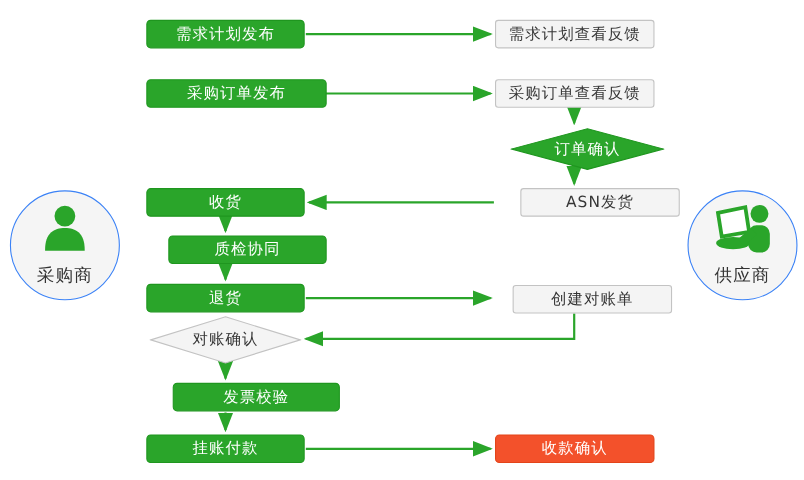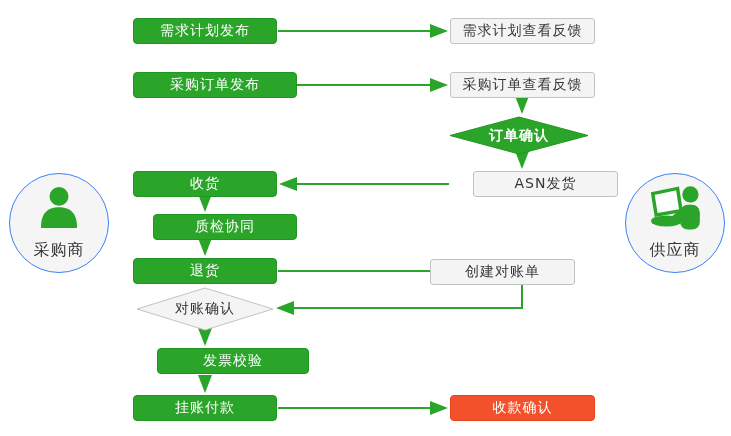--- a/index.html
+++ b/index.html
@@ -101,24 +101,24 @@
     </svg>
     <span class="dlabel">对账确认</span>
   </div>
 
   <div class="node green" style="left:145px;top:348px;width:152px;height:26px;margin-left:12px;">发票校验</div>
   <div class="node green" style="left:133px;top:395px;width:144px;height:26px;">挂账付款</div>
 
   <div class="node gray" style="left:450px;top:18px;width:145px;height:26px;">需求计划查看反馈</div>
   <div class="node gray" style="left:450px;top:72px;width:145px;height:26px;">采购订单查看反馈</div>
 
-  <div class="diamond green-d" style="left:449px;top:116px;width:140px;height:39px;font-weight:bold;">
+  <div class="diamond green-d" style="left:464px;top:116px;width:140px;height:39px;">
     <svg viewBox="0 0 140 39" preserveAspectRatio="none">
       <polygon points="70,1 139,19.5 70,38 1,19.5" fill="#2aa52a" stroke="#1f961f" stroke-width="1"></polygon>
     </svg>
     <span class="dlabel">订单确认</span>
   </div>
 
   <div class="node gray" style="left:450px;top:171px;width:145px;height:26px;margin-left:23px;">ASN发货</div>
-  <div class="node gray" style="left:430px;top:259px;width:145px;height:26px;">创建对账单</div>
+  <div class="node gray" style="left:466px;top:259px;width:145px;height:26px;">创建对账单</div>
   <div class="node red" style="left:450px;top:395px;width:145px;height:26px;font-family:Liberation Mono, monospace;">收款确认</div>
 
 </div>
 
 </body></html>

